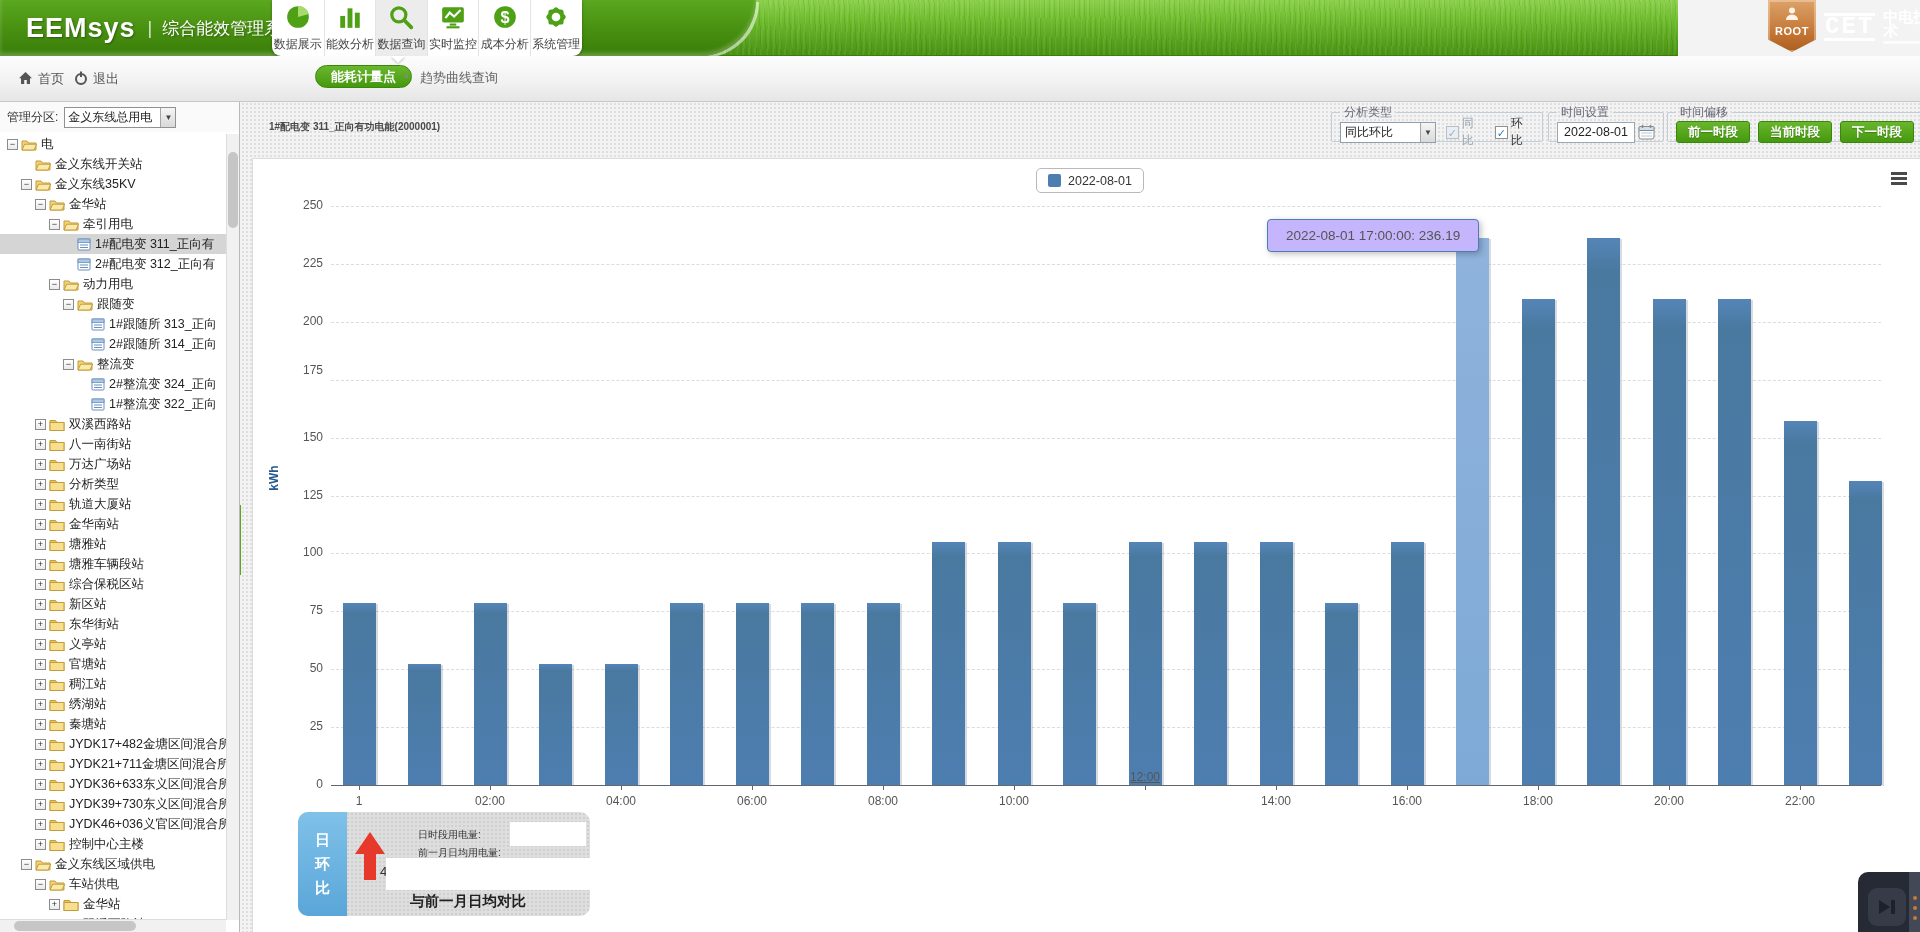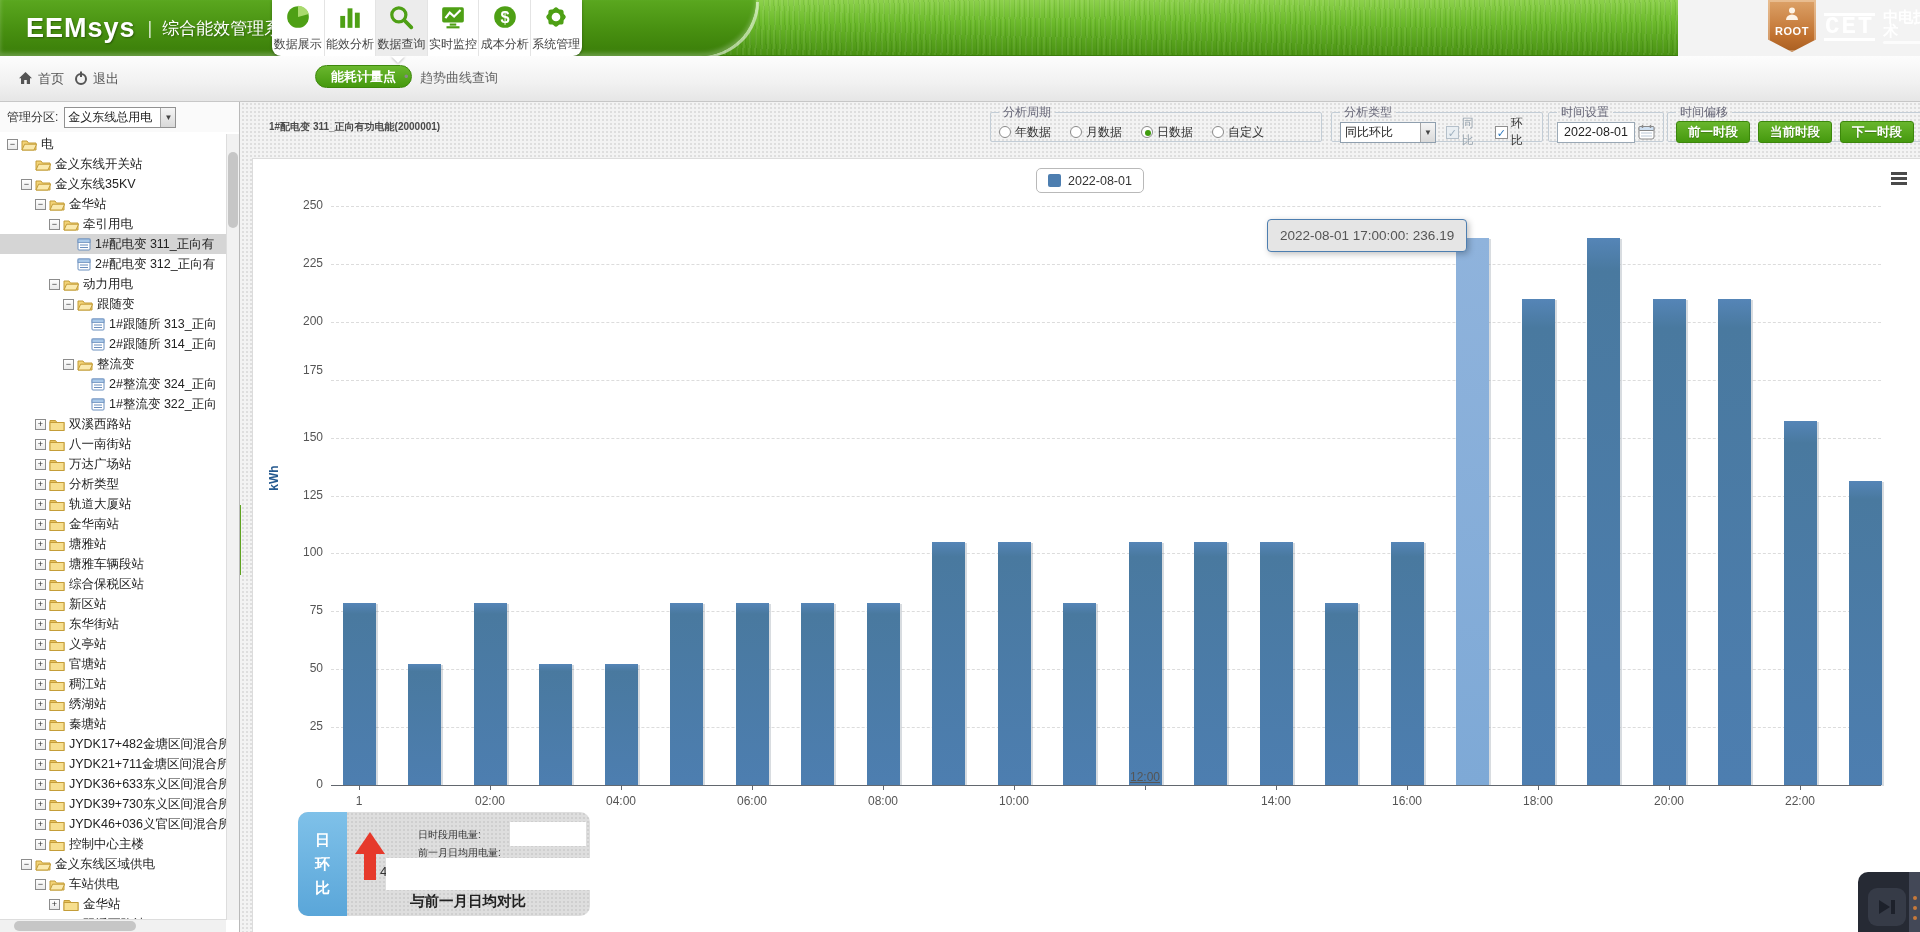--- a/index.html
+++ b/index.html
@@ -124,23 +124,23 @@
 
   
   #chart-panel { position:absolute; left:11px; top:56px; width:1668px; height:774px;
     background:#fff; border:1px solid #dcdcdc; border-right:none; border-bottom:none; }
   #legend { position:absolute; left:783px; top:9px; height:25px; border:1px solid #b9b9b9; border-radius:5px;
     background:#fff; display:flex; align-items:center; padding:0 11px; gap:7px; cursor:pointer; }
   #legend .sw { width:13px; height:13px; border-radius:2px; }
   #legend .lt { font-size:12.5px; color:#333; }
   #chart-menu { position:absolute; left:1638px; top:13px; width:16px; cursor:pointer; }
   #chart-menu div { height:2.5px; background:#4a4a4a; margin-bottom:2.5px; }
-  #tooltip { position:absolute; left:1014px; top:60px; height:33px; background:#e5e5e5;
+  #tooltip { position:absolute; left:1014px; top:60px; height:33px; background:#c4b5fd;
     border:1px solid #4d7eb0; border-radius:4px; box-shadow:2px 2px 6px rgba(0,0,0,.25);
-    display:flex; align-items:center; padding:0 12px; font-size:13.5px; color:#555; z-index:9; white-space:nowrap; }
+    display:flex; align-items:center; padding:0 18px; font-size:13.5px; color:#555; z-index:9; white-space:nowrap; }
   .gridline { position:absolute; height:0; border-top:1px dashed #dcdcdc; }
   .axisline { position:absolute; height:0; border-top:1px solid #62676e; }
   .ytick { position:absolute; width:60px; text-align:right; font-size:12px; color:#555; }
   .xtick { position:absolute; width:70px; text-align:center; font-size:12px; color:#555; }
   .xtickmark { position:absolute; width:0; height:5px; border-left:1px solid #62676e; }
   .bar { position:absolute; background:linear-gradient(180deg,#5585b7,#49799f 6%,#4d7eb0);
     box-shadow:2px 1px 0 rgba(100,115,130,.25); }
   .bar.hl { background:linear-gradient(180deg,#8fb3dc,#7ea9d6); }
   #ylab { position:absolute; left:8px; top:312px; transform:rotate(-90deg); transform-origin:center;
     font-size:12px; font-weight:bold; color:#24598f; }
@@ -737,41 +737,20 @@
     </div>
   <div id="h-scroll">
       <div id="h-thumb"></div>
     </div>
 </div>
 <div id="collapse-tab">◀</div>
 
 <div id="content">
   <div id="page-title">1#配电变 311_正向有功电能(2000001)</div>
 
-  <fieldset class="flt" id="fs-period">
-    <legend>分析周期</legend>
-    <div class="fl-row" id="period-radios">
-        <span class="radio-item">
-          <span class="rdot"></span>
-          <span>年数据</span>
-        </span>
-        <span class="radio-item">
-          <span class="rdot"></span>
-          <span>月数据</span>
-        </span>
-        <span class="radio-item">
-          <span class="rdot on"></span>
-          <span>日数据</span>
-        </span>
-        <span class="radio-item">
-          <span class="rdot"></span>
-          <span>自定义</span>
-        </span>
-      </div>
-  </fieldset>
 
   <fieldset class="flt" id="fs-type">
     <legend>分析类型</legend>
     <div class="fl-row">
       <div id="type-select">
         <span class="val">同比环比</span>
         <span class="dd-arrow">▼</span>
       </div>
       <span id="type-checkboxes" style="display:flex;">
           <span class="cb-item dim">

